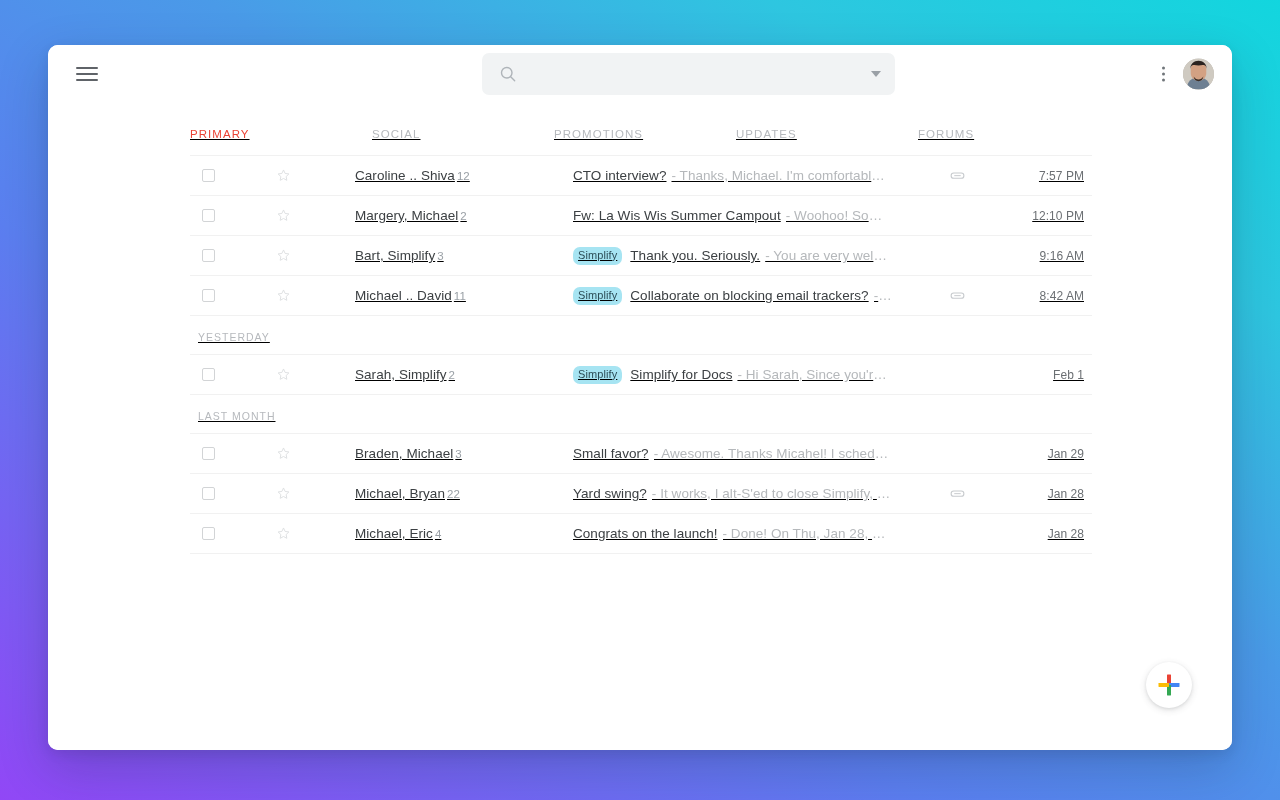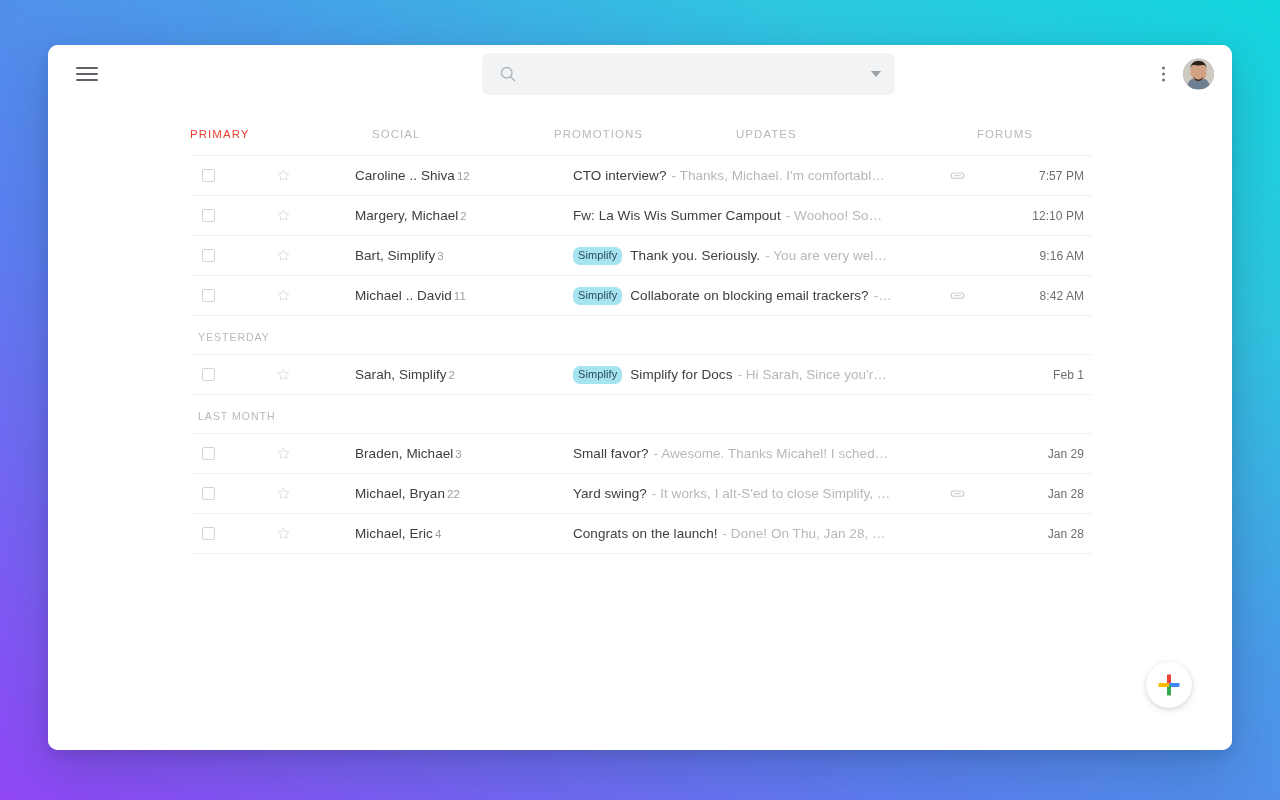--- a/index.html
+++ b/index.html
@@ -141,20 +141,21 @@
     flex: 1 1 auto;
     background: #fff;
     position: relative;
     overflow: hidden;
   }
   .list-area {
     position: absolute;
     left: 142px;
     top: 0;
     width: 902px;
+    text-decoration: underline;
   }
 
   
   .tabs {
     display: flex;
     height: 53px;
     align-items: center;
     padding-top: 10px;
   }
   .tab {
@@ -163,21 +164,21 @@
     color: #b6b9bd;
     text-transform: uppercase;
     cursor: pointer;
     white-space: nowrap;
   }
   .tab.active { color: #ea4335; }
   .tab-0 { width: 182px; }
   .tab-1 { width: 182px; }
   .tab-2 { width: 182px; }
   .tab-3 { width: 182px; }
-  .tab-4 { width: 174px; text-align: center; }
+  .tab-4 { width: 174px; }
 
   .row-divider { height: 1px; background: #f1f1f1; }
 
   .section-label {
     font-size: 10.5px;
     letter-spacing: 1px;
     color: #b6b9bd;
     text-transform: uppercase;
     padding: 15px 0 11px 8px;
   }

